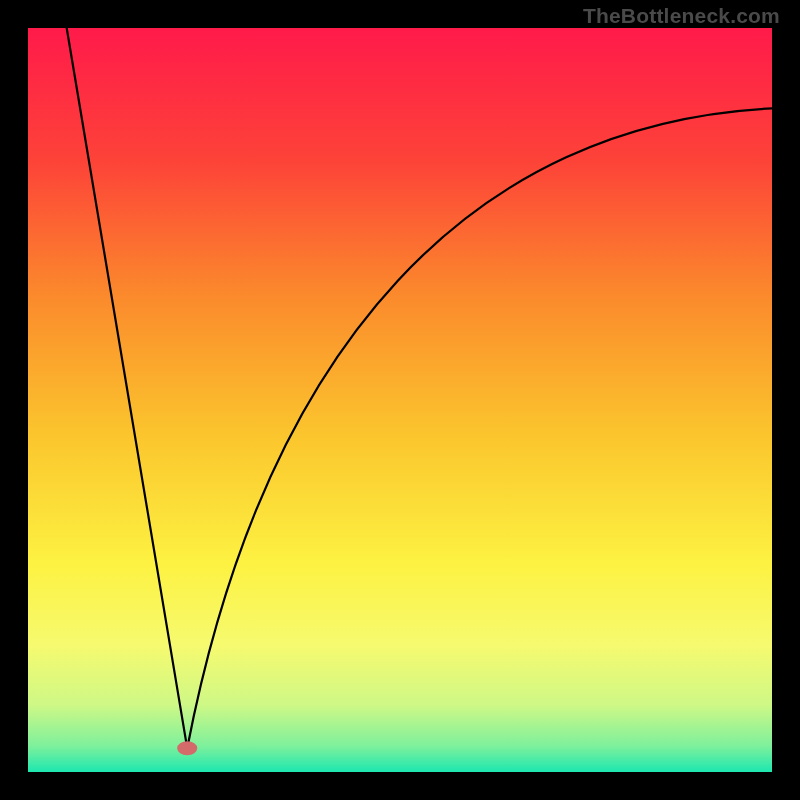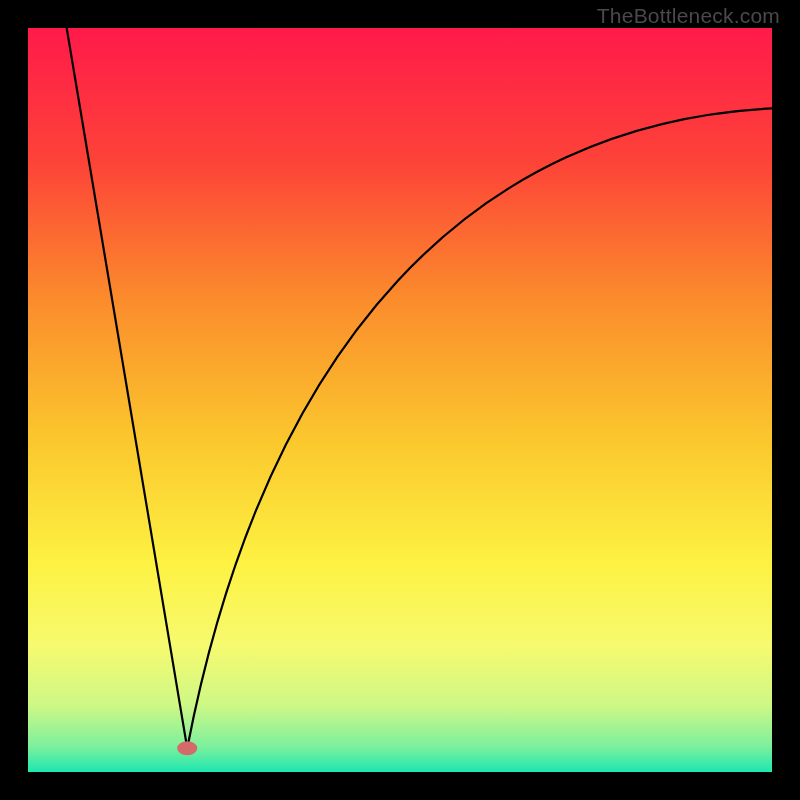--- a/index.html
+++ b/index.html
@@ -18,21 +18,21 @@
     width: 800px;
     height: 800px;
     background: #000;
   }
   .watermark {
     position: absolute;
     top: 4px;
     right: 20px;
     color: #4a4a4a;
     font-size: 21px;
-    font-weight: 400;
+    font-weight: 700;
     letter-spacing: 0.2px;
   }
   .plot-area {
     position: absolute;
     left: 28px;
     top: 28px;
     width: 744px;
     height: 744px;
     overflow: hidden;
   }

